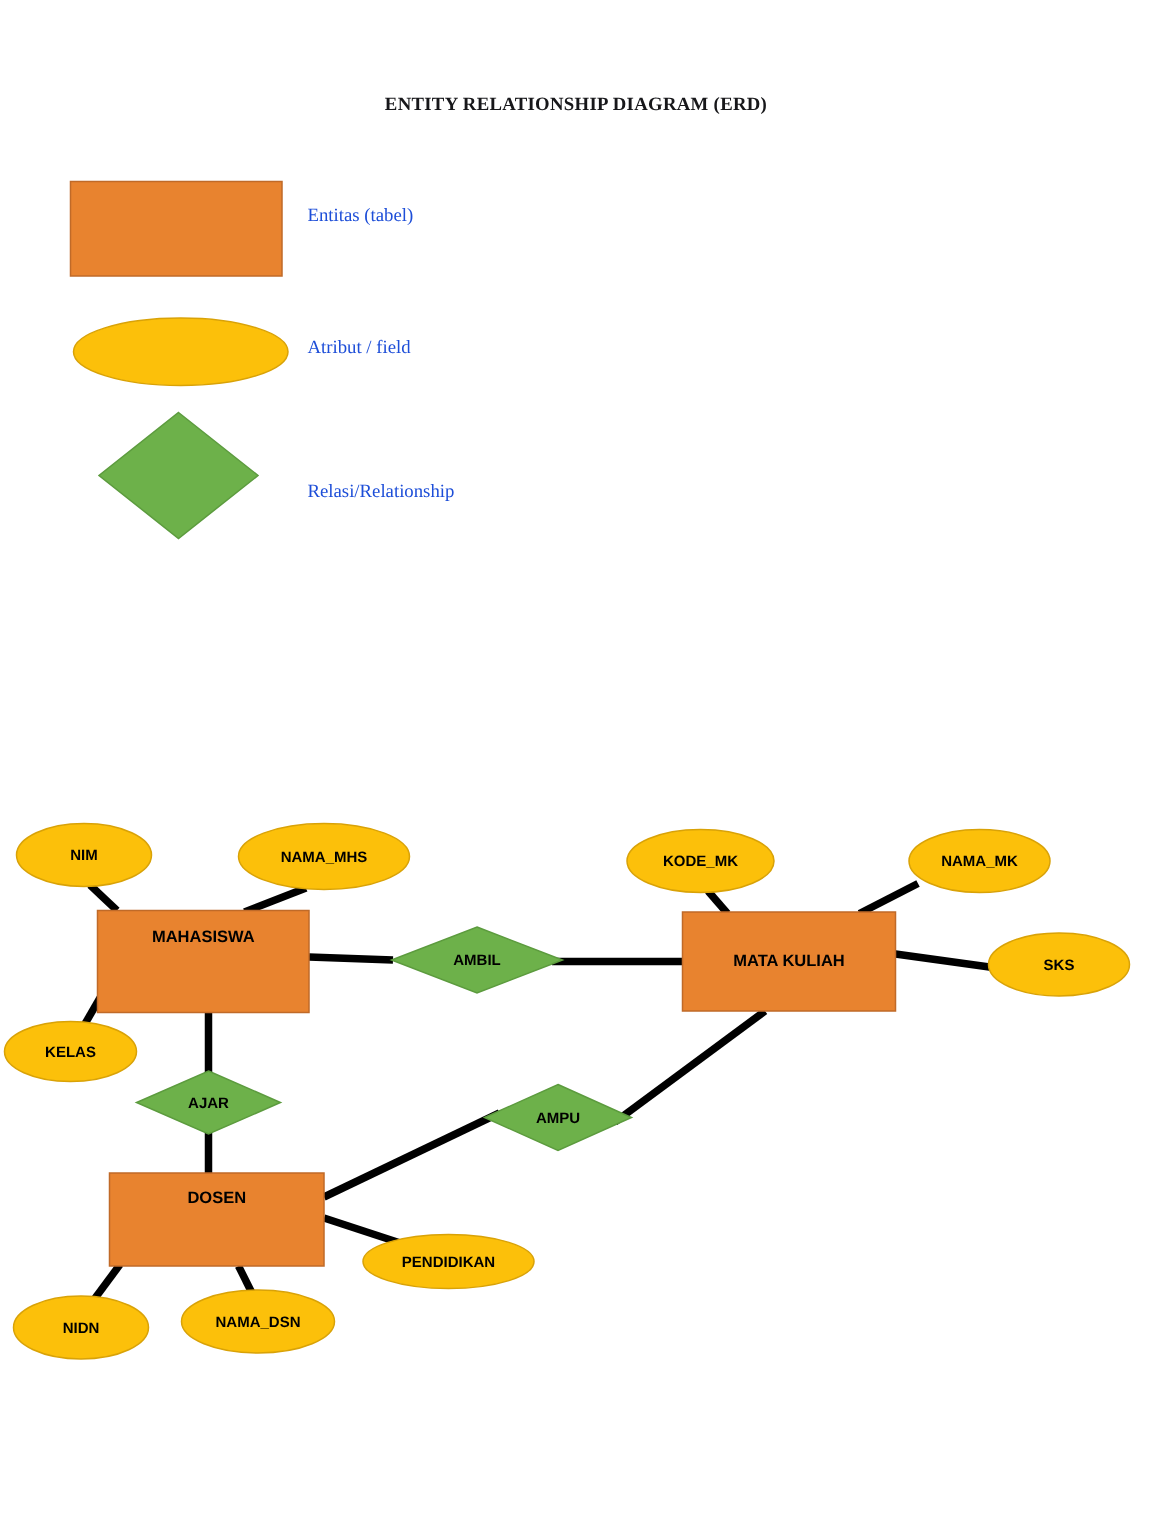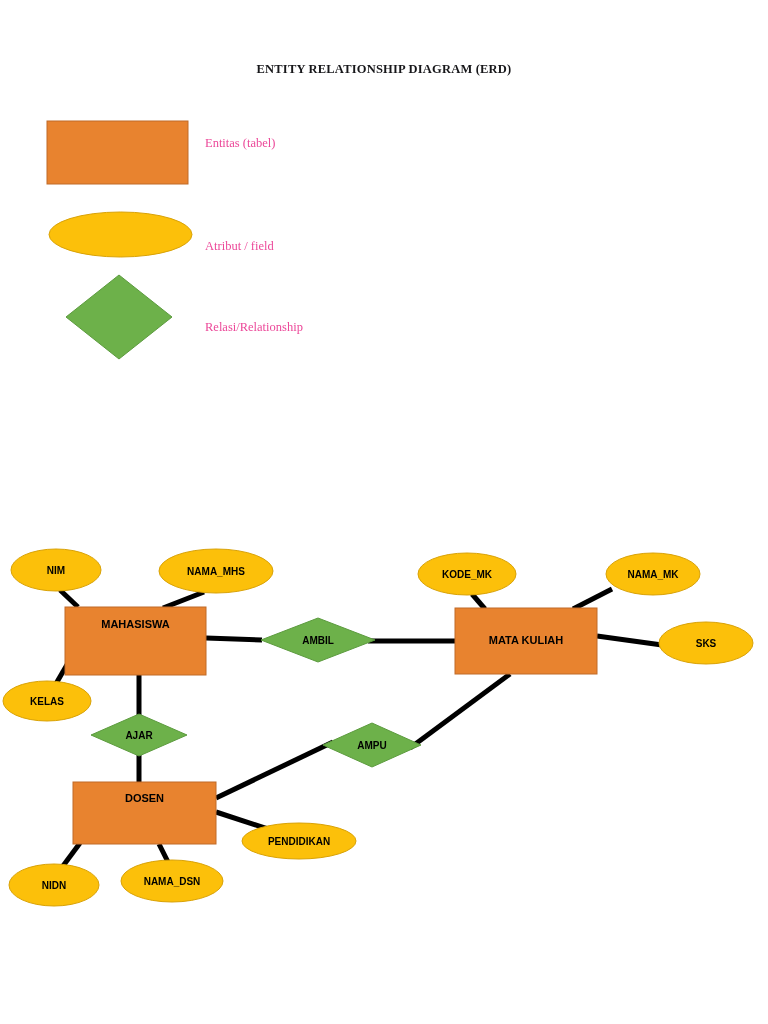--- a/index.html
+++ b/index.html
@@ -31,25 +31,25 @@
     font-family: "Liberation Serif", serif;
     font-weight: bold;
     font-size: 12.5px;
     letter-spacing: 0.2px;
     color: #17171a;
   }
   .legend-label {
     position: absolute;
     font-family: "Liberation Serif", serif;
     font-size: 12.5px;
-    color: #ec4899;
+    color: #1d4ed8;
     white-space: nowrap;
   }
   #legend-label-entity { left: 205px; top: 136px; }
-  #legend-label-attribute { left: 205px; top: 239px; }
+  #legend-label-attribute { left: 205px; top: 224px; }
   #legend-label-relation { left: 205px; top: 320px; text-align: center; }
 
   #legend-shapes, #erd-canvas {
     position: absolute;
     left: 0;
     top: 0;
   }
   svg { display: block; }
 
   .shape-label {

